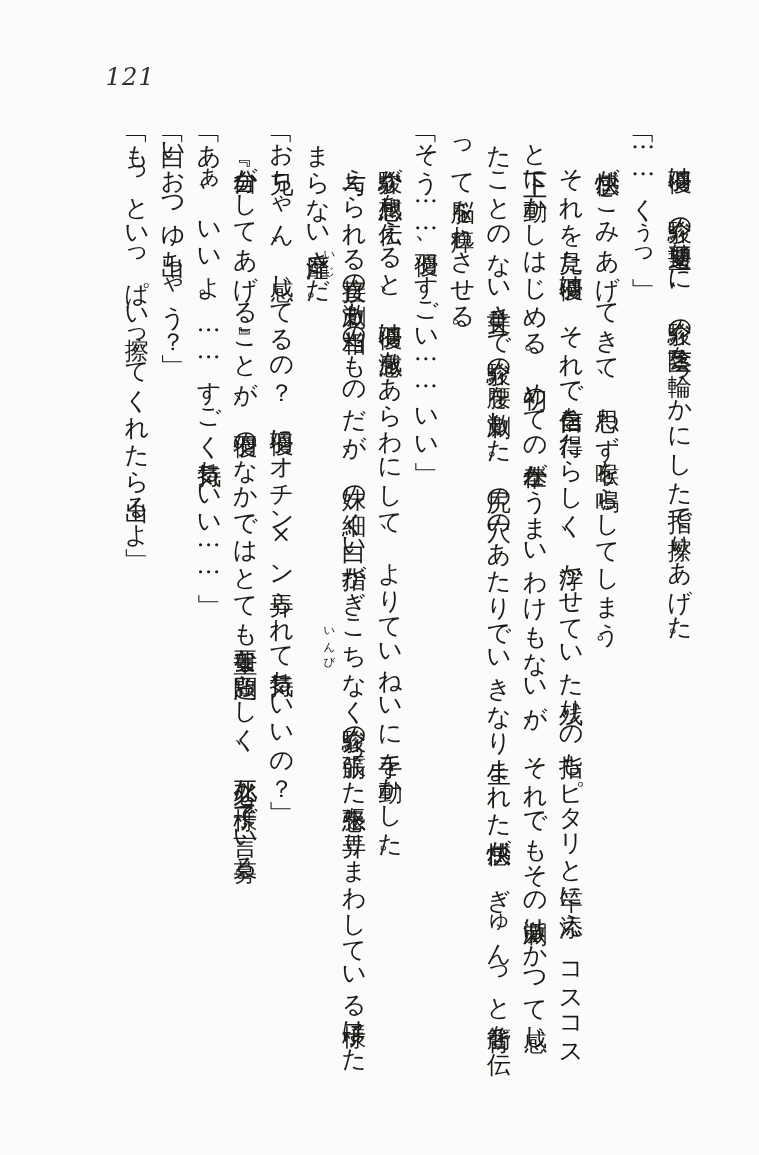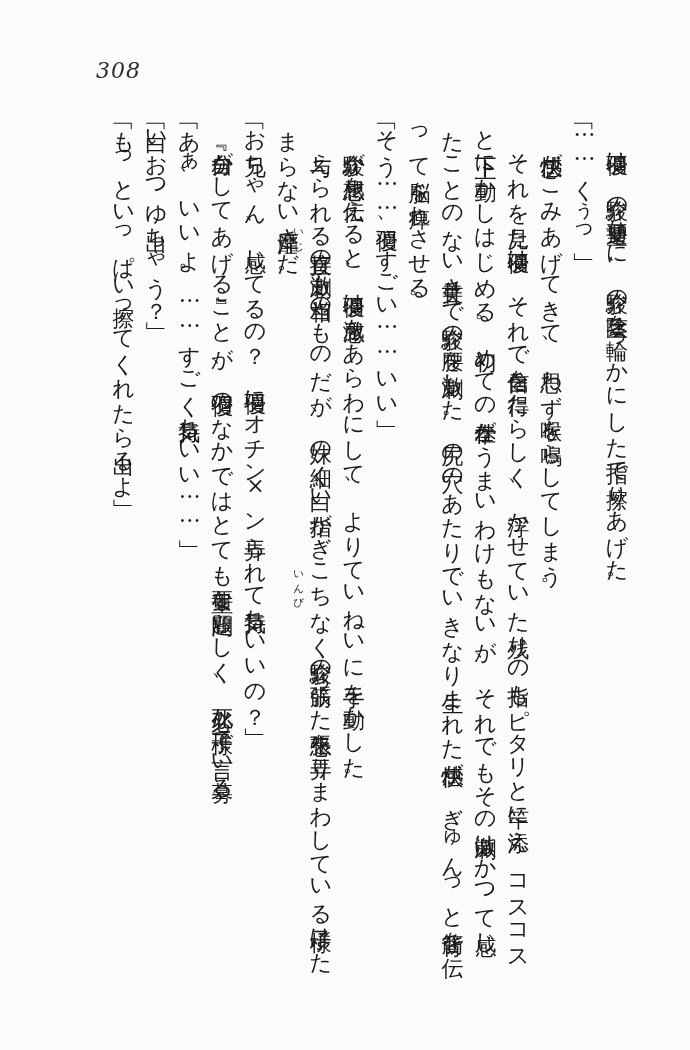--- a/index.html
+++ b/index.html
@@ -62,21 +62,21 @@
     color: #222220;
   }
   #furigana-iji   { left: 293px; top: 221px; }
   #furigana-inbi  { left: 293px; top: 563px; }
 </style>
 </head>
 <body>
 
 <div class="page">
 
-  <div class="page-number">308</div>
+  <div class="page-number">121</div>
 
   <div class="text-block">
     <p class="para indent">優羽は、駿介の要望通りに、駿介の陰茎を輪っかにした指で擦りあげた。</p>
     <p class="para">「……くぅっ」</p>
     <p class="para indent">快感がこみあげてきて、思わず喉を鳴らしてしまう。</p>
     <p class="para indent">それを見た優羽は、それで自信を得たらしく、浮かせていた残りの指もピタリと竿に添え、コスコスと上下に動かしはじめる。初めての奉仕がうまいわけもないが、それでもその刺激はかつて感じたことのない甘美さで駿介の腰を刺激した。尻の穴のあたりでいきなり生まれた快感が、ぎゅんっと背筋を伝って脳を痺れさせる。</p>
     <p class="para">「そう……優羽、すごい……いい」</p>
     <p class="para indent">駿介が感想を伝えると、優羽は感激をあらわにして、よりていねいに手を動かした。</p>
     <p class="para indent">与えられる直接の刺激も相当のものだが、妹の細く白い指がぎこちなく駿介の筋張った怒張を弄りまわしている様子はたまらない淫靡さだ。</p>
     <p class="para">「お兄ちゃん、感じてるの？　優羽にオチン×ン弄られて気持ちいいの？」</p>

